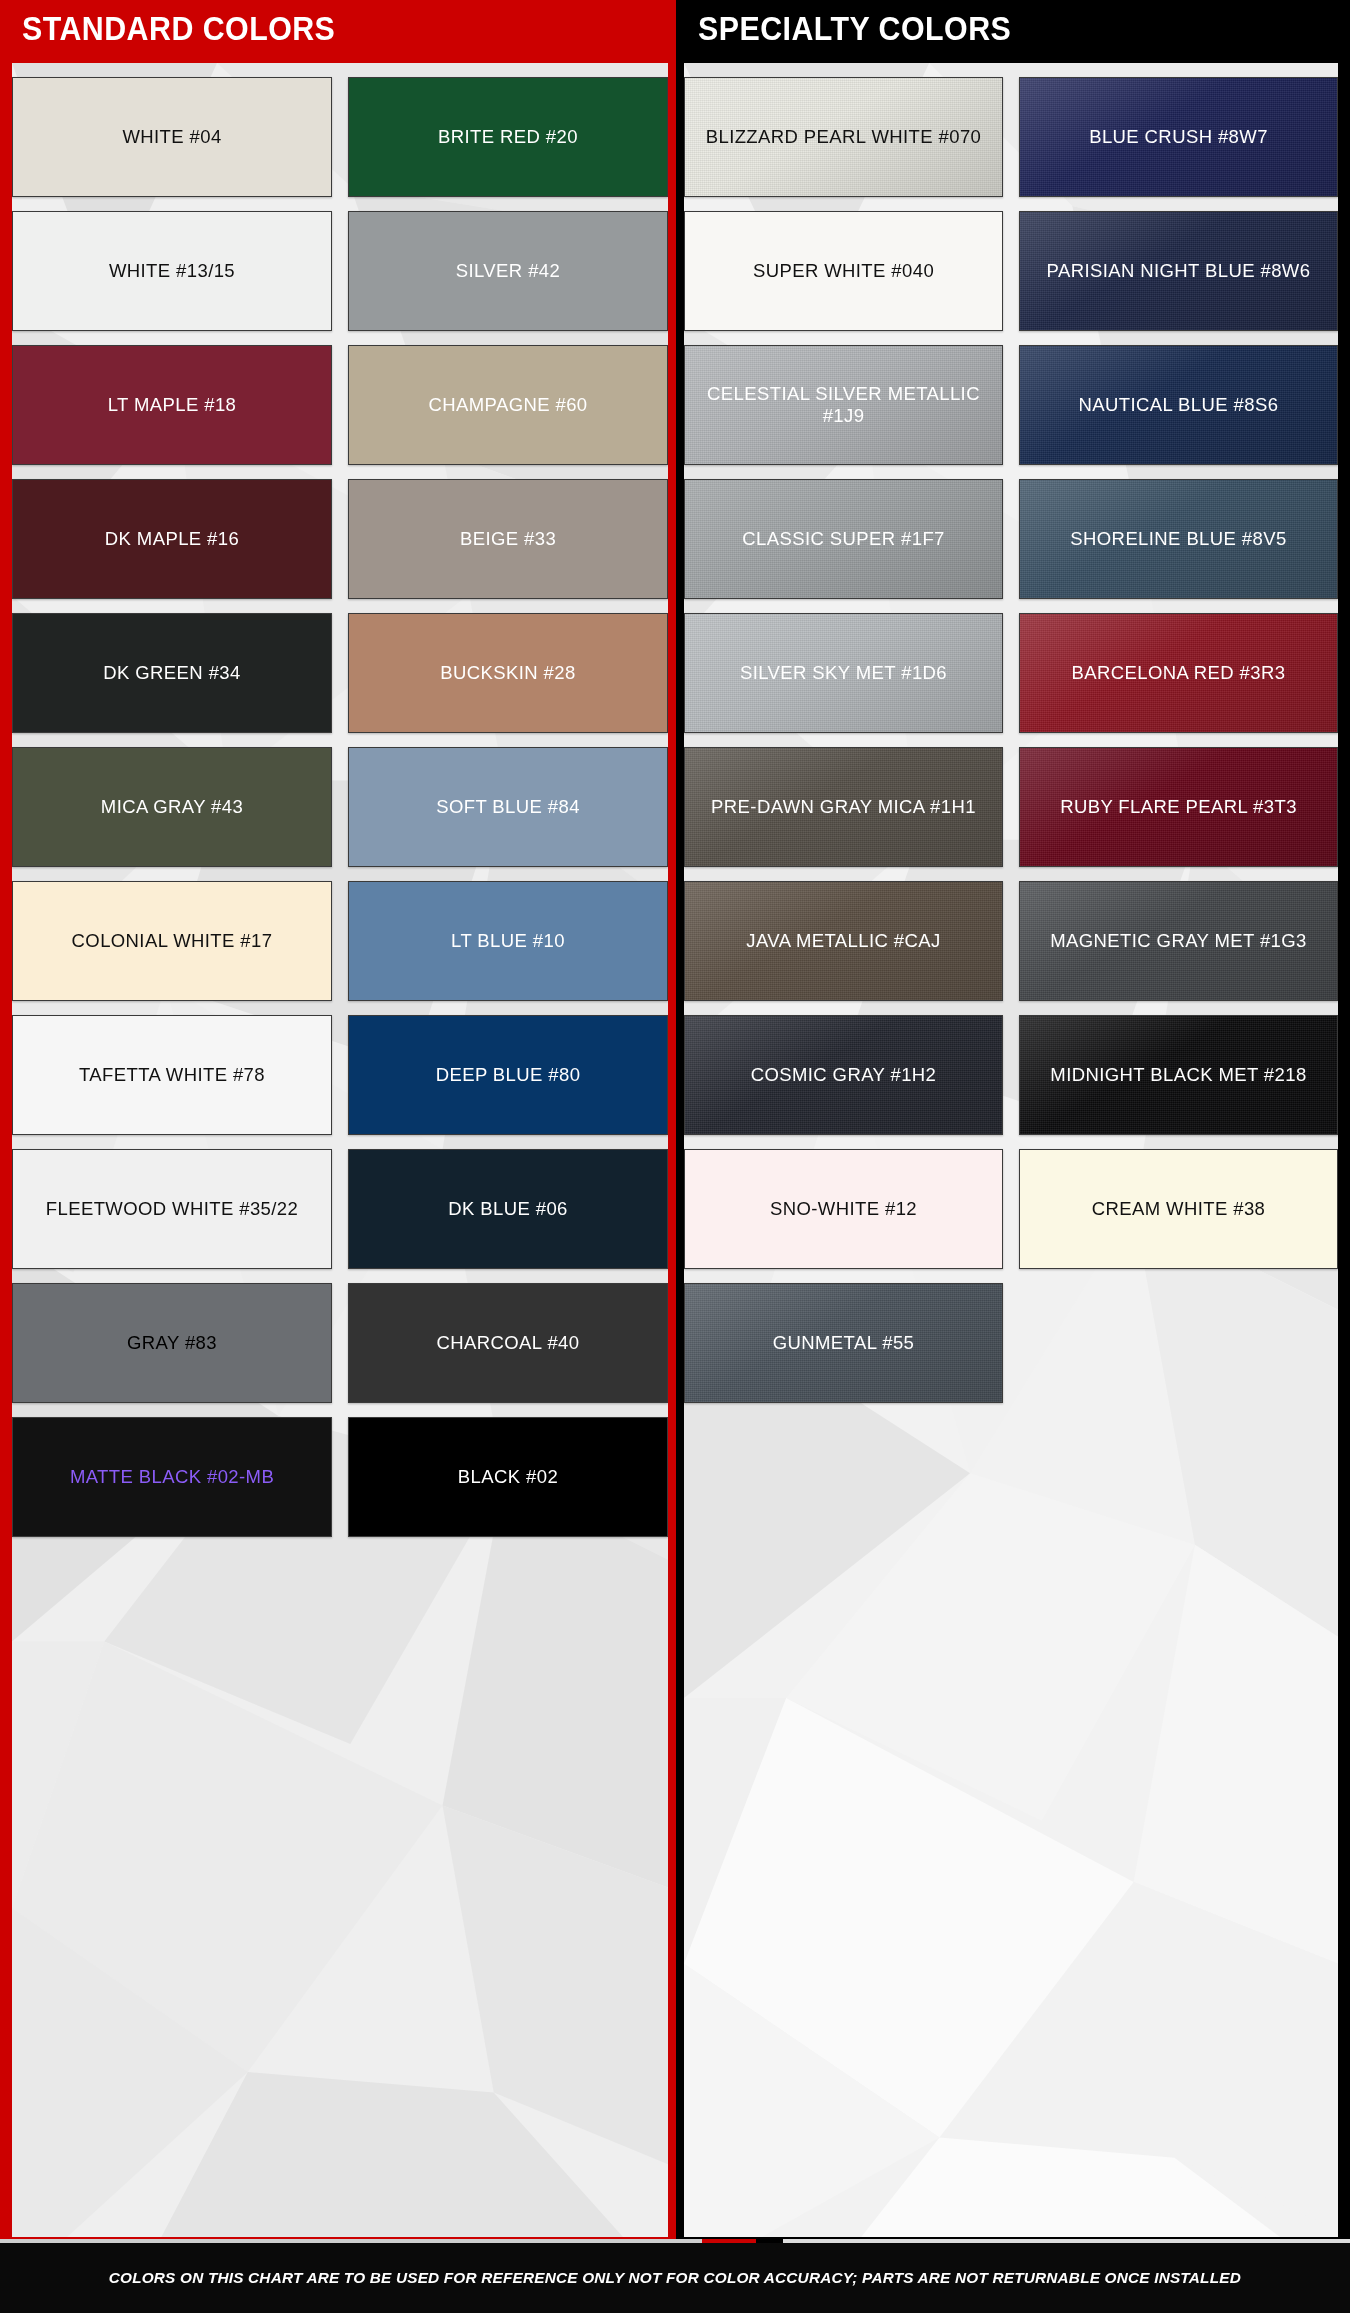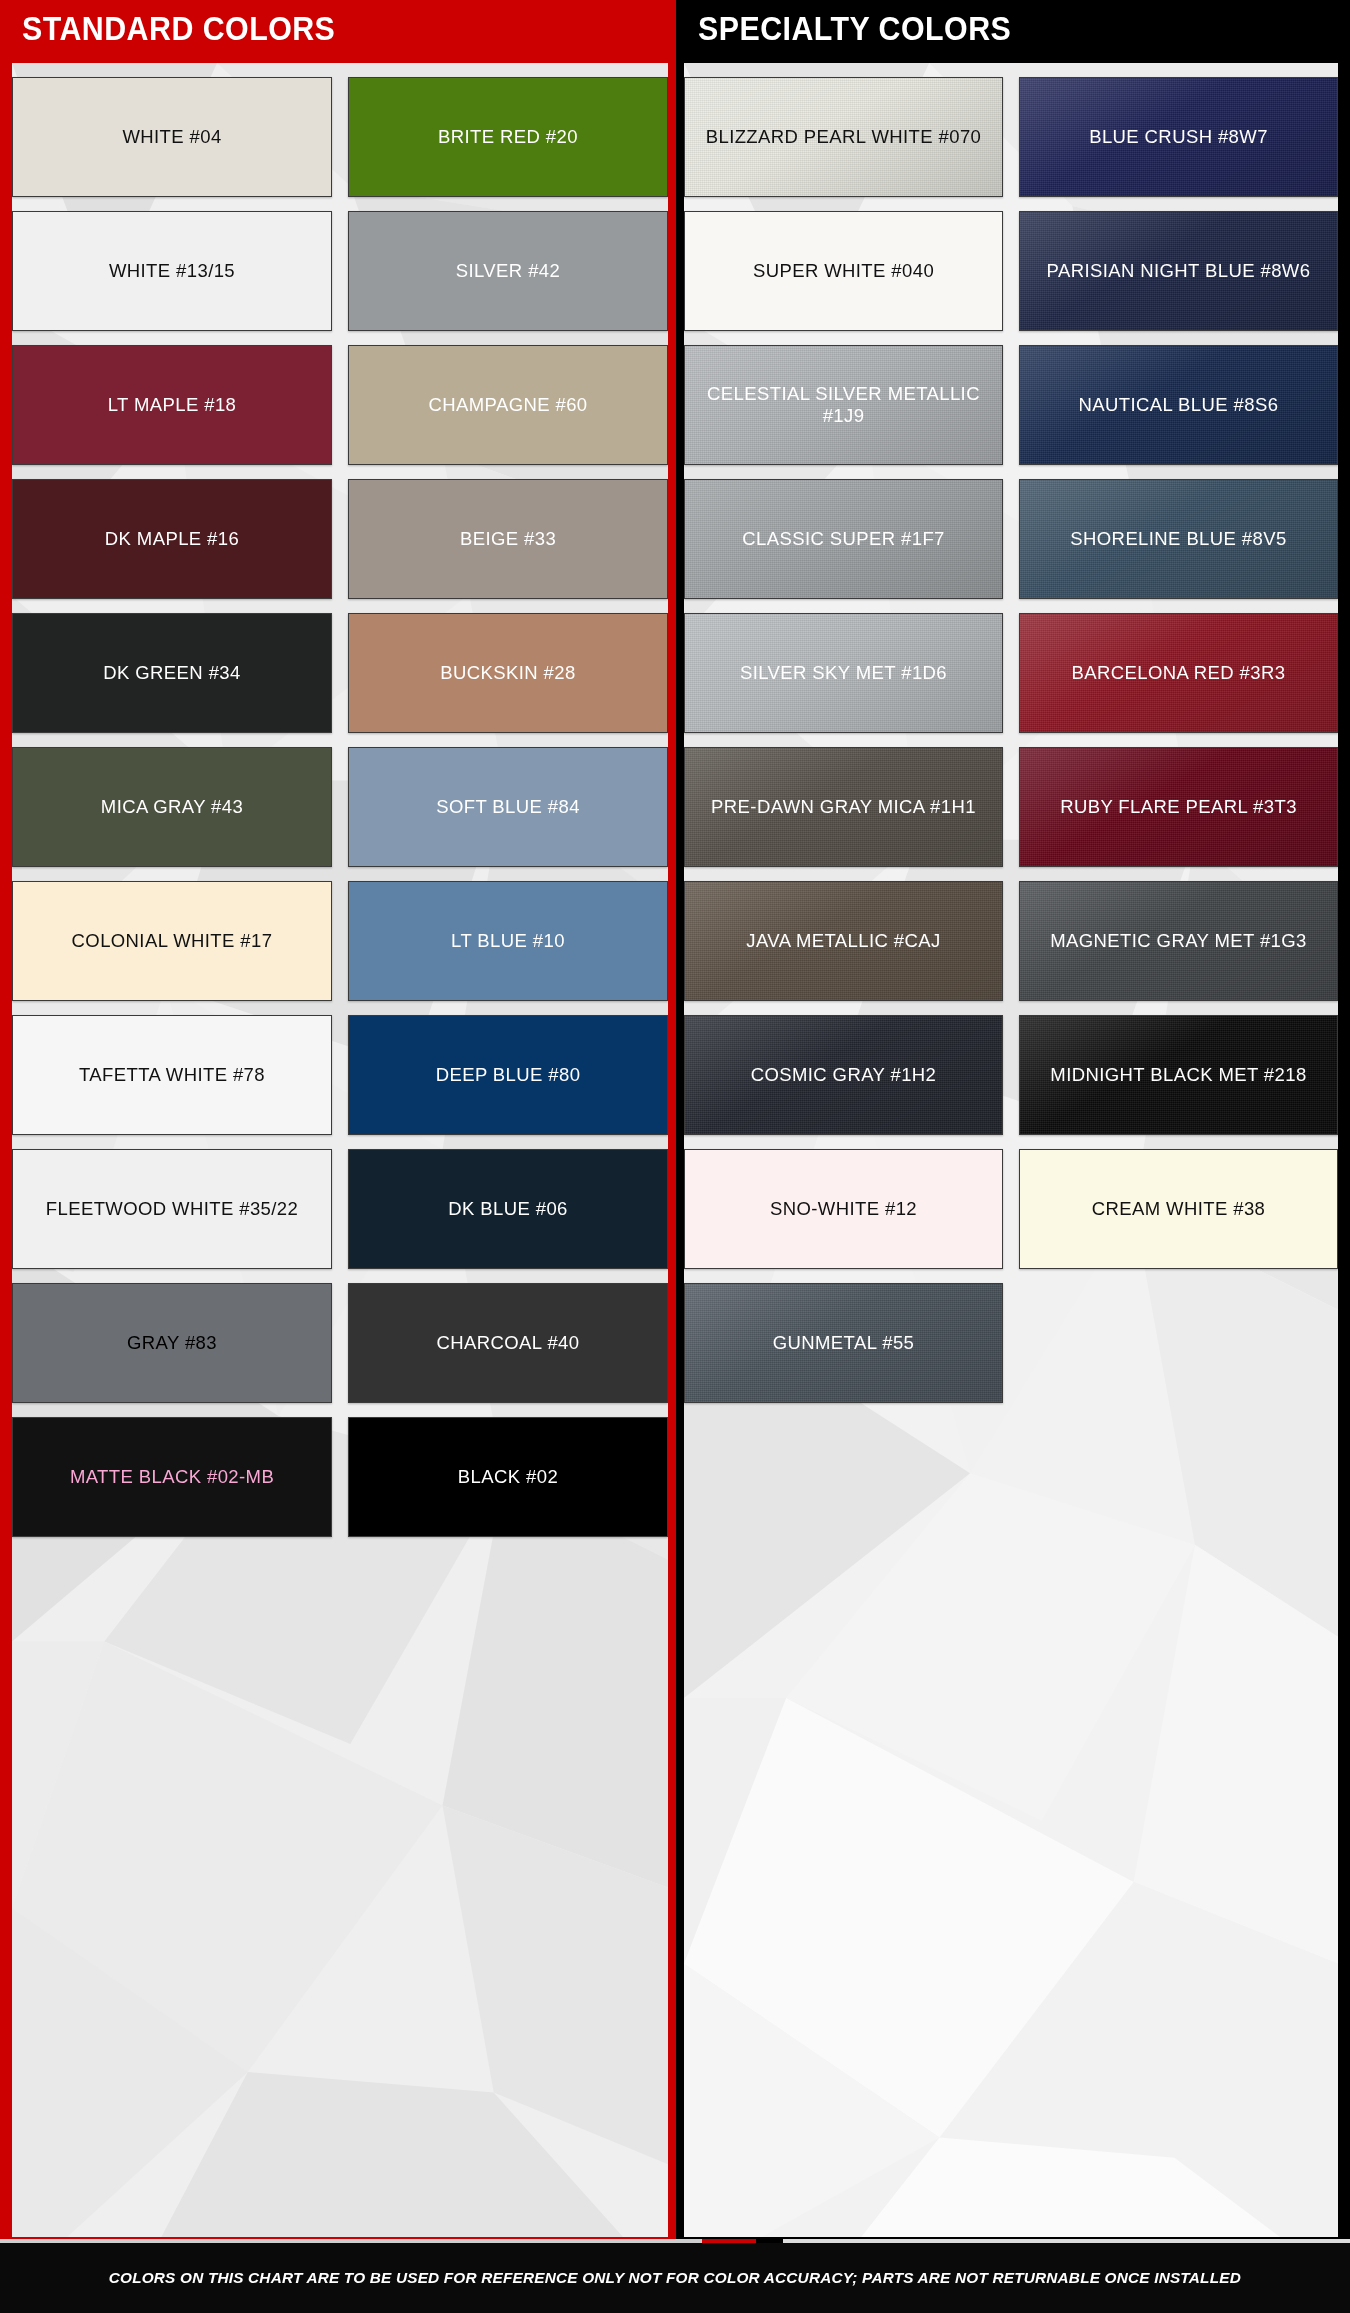--- a/index.html
+++ b/index.html
@@ -125,21 +125,21 @@
         <polygon points="0,1800 230,1960 0,2170" fill="#e9e9e9"></polygon>
         <polygon points="230,1960 470,1980 640,2170 120,2170" fill="#e4e4e4"></polygon>
       </svg>
       <div class="grid" id="std-grid">
           <div class="cell">
             <div class="swatch" style="background: rgb(227, 223, 214); color: rgb(17, 17, 17);">
               <span>WHITE #04</span>
             </div>
           </div>
           <div class="cell">
-            <div class="swatch" style="background: #4d7c0f; color: rgb(255, 255, 255);">
+            <div class="swatch" style="background: #14532d; color: rgb(255, 255, 255);">
               <span>BRITE RED #20</span>
             </div>
           </div>
           <div class="cell">
             <div class="swatch" style="background: rgb(239, 240, 239); color: rgb(17, 17, 17);">
               <span>WHITE #13/15</span>
             </div>
           </div>
           <div class="cell">
             <div class="swatch" style="background: rgb(150, 154, 156); color: rgb(255, 255, 255);">
@@ -220,21 +220,21 @@
             <div class="swatch" style="background: rgb(107, 110, 114); color: #000000;">
               <span>GRAY #83</span>
             </div>
           </div>
           <div class="cell">
             <div class="swatch" style="background: rgb(51, 51, 51); color: rgb(255, 255, 255);">
               <span>CHARCOAL #40</span>
             </div>
           </div>
           <div class="cell">
-            <div class="swatch" style="background: rgb(18, 18, 18); color: #f9a8d4;">
+            <div class="swatch" style="background: rgb(18, 18, 18); color: #8b5cf6;">
               <span>MATTE BLACK #02-MB</span>
             </div>
           </div>
           <div class="cell">
             <div class="swatch" style="background: rgb(0, 0, 0); color: rgb(255, 255, 255);">
               <span>BLACK #02</span>
             </div>
           </div>
           <div class="cell">
             <div class="swatch empty"></div>

